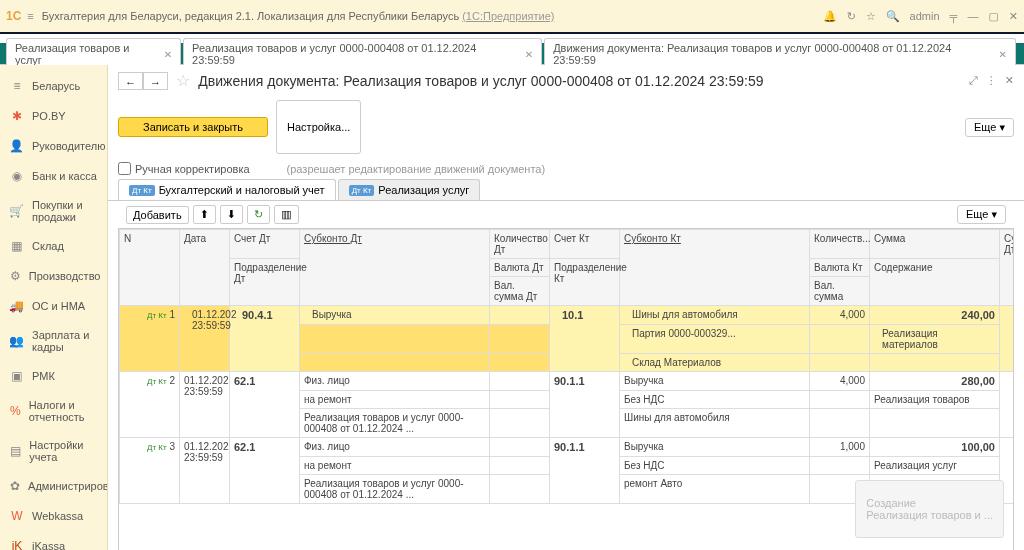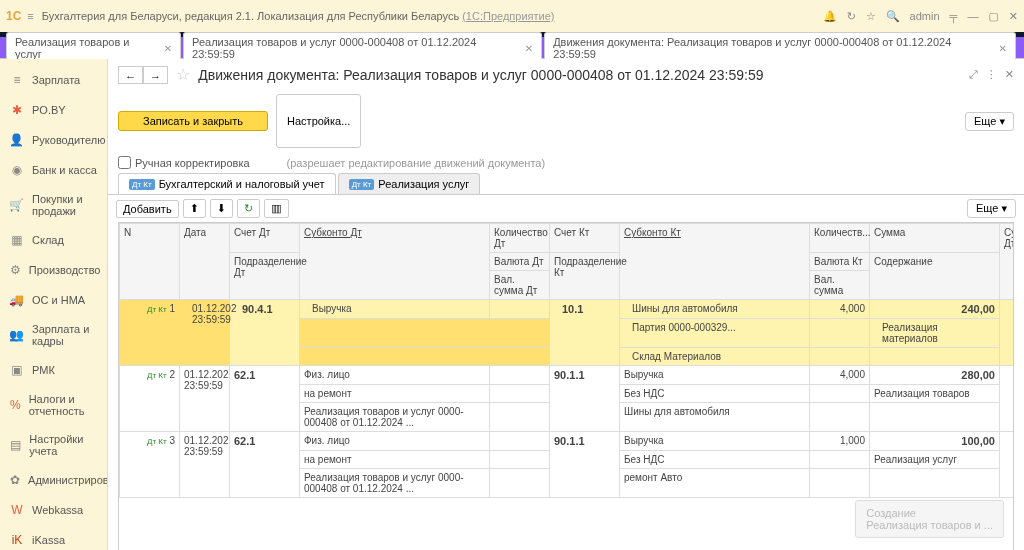--- a/index.html
+++ b/index.html
@@ -1,28 +1,28 @@
 <!DOCTYPE html>
 <html><head>
   <meta charset="utf-8">
   <style>
     * { margin: 0; padding: 0; box-sizing: border-box; font-family: Arial, sans-serif; font-size: 11px; }
     body { background: #fff; width: 1024px; height: 550px; overflow: hidden; }
     
     
-    .titlebar { height: 20px; background: #fdf5d7; display: flex; align-items: center; padding: 16px 6px; border-bottom: 5px solid #0f172a; }
+    .titlebar { height: 20px; background: #fdf5d7; display: flex; align-items: center; padding: 16px 6px; border-bottom: 2px solid #0f172a; }
     .titlebar .logo { color: #e8a33d; font-weight: bold; font-size: 12px; margin-right: 6px; }
     .titlebar .menu-icon { margin-right: 8px; color: #888; }
     .titlebar .title { color: #666; flex: 1; }
     .titlebar .title .sub { color: #999; text-decoration: underline; }
     .titlebar .right-icons { display: flex; gap: 10px; align-items: center; color: #888; }
     .titlebar .right-icons span { cursor: pointer; }
     
     
-    .tabsbar { height: 22px; background: #8b5cf6; display: flex; align-items: center; padding: 0 6px; border-bottom: 1px solid #ccc; }
+    .tabsbar { height: 22px; background: #0f766e; display: flex; align-items: center; padding: 0 6px; border-bottom: 1px solid #ccc; margin-top: 9px; }
     .tab { background: #fff; border: 1px solid #ccc; border-bottom: none; padding: 3px 8px; margin-right: 2px; display: flex; align-items: center; gap: 6px; color: #555; border-radius: 3px 3px 0 0; }
     .tab .close { color: #999; font-size: 10px; }
     .tab.active { background: #fff; }
     
     
     .layout { display: flex; height: calc(100% - 42px); }
     
     
     .sidebar { width: 108px; background: #fdf5d7; border-right: 1px solid #e5dcb5; overflow-y: auto; padding-top: 6px; }
     .sidebar-item { display: flex; align-items: center; padding: 8px 10px; gap: 8px; color: #555; cursor: pointer; }
@@ -45,21 +45,21 @@
     .action-row .spacer { flex: 1; }
     
     .checkbox-row { padding: 4px 10px; display: flex; align-items: center; gap: 4px; color: #555; }
     .checkbox-row .hint { color: #999; padding-left: 33px; }
     
     .subtabs { padding: 0 10px; display: flex; border-bottom: 1px solid #ccc; }
     .subtab { padding: 4px 10px; border: 1px solid #ccc; border-bottom: none; background: #fff; cursor: pointer; border-radius: 3px 3px 0 0; margin-right: 2px; display: flex; align-items: center; gap: 4px; }
     .subtab.active { background: #eee; }
     .subtab .tag { background: #5b9bd5; color: #fff; font-size: 8px; padding: 1px 3px; border-radius: 2px; }
     
-    .toolbar-row { padding: 4px 8px; display: flex; align-items: center; gap: 4px; }
+    .toolbar-row { padding: 4px 18px; display: flex; align-items: center; gap: 4px; }
     .tb-btn { border: 1px solid #ccc; padding: 2px 6px; background: #fff; cursor: pointer; border-radius: 2px; }
     .tb-btn.green { color: #2a8b2a; }
     .toolbar-row .spacer { flex: 1; }
     
     
     .grid-container { flex: 1; overflow: auto; margin: 0 10px 10px; border: 1px solid #ccc; }
     table.grid { width: 100%; border-collapse: collapse; table-layout: fixed; }
     .grid th, .grid td { border: 1px solid #ddd; padding: 3px 4px; text-align: left; color: #444; vertical-align: top; font-size: 10px; }
     .grid th { background: #f5f5f5; font-weight: normal; }
     .grid .num { text-align: right; }
@@ -69,21 +69,21 @@
     .row-marker { color: #2a8b2a; font-size: 8px; }
     
     .c-n { width: 60px; }
     .c-date { width: 50px; }
     .c-acc { width: 70px; }
     .c-subk { width: 190px; text-decoration: underline; }
     .c-qty { width: 60px; }
     .c-sum { width: 130px; }
     .c-nu { width: 58px; }
     
-    .toast { position: absolute; bottom: 12px; right: 20px; background: #f5f5f5; border: 1px solid #ddd; padding: 6px 10px; color: #bbb; font-size: 9px; border-radius: 3px; margin-top: 46px; }
+    .toast { position: absolute; bottom: 12px; right: 20px; background: #f5f5f5; border: 1px solid #ddd; padding: 16px 10px; color: #bbb; font-size: 9px; border-radius: 3px; margin-top: 46px; }
   </style>
 </head>
 <body>
 
 <div class="titlebar">
   <span class="logo">1С</span>
   <span class="menu-icon">≡</span>
   <span class="title">
     <span>Бухгалтерия для Беларуси, редакция 2.1. Локализация для Республики Беларусь</span>
     <span class="sub">(1С:Предприятие)</span>
@@ -114,21 +114,21 @@
       <span>Движения документа: Реализация товаров и услуг 0000-000408 от 01.12.2024 23:59:59</span>
       <span class="close">✕</span>
     </div>
   </div>
 
 <div class="layout">
 
   <div class="sidebar" id="sidebar">
       <div class="sidebar-item">
         <span class="icon" style="color:#888">≡</span>
-        <span>Зарплата</span>
+        <span>Беларусь</span>
       </div>
       <div class="sidebar-item">
         <span class="icon" style="color:#e85d3d">✱</span>
         <span>PO.BY</span>
       </div>
       <div class="sidebar-item">
         <span class="icon" style="color:#888">👤</span>
         <span>Руководителю</span>
       </div>
       <div class="sidebar-item">

